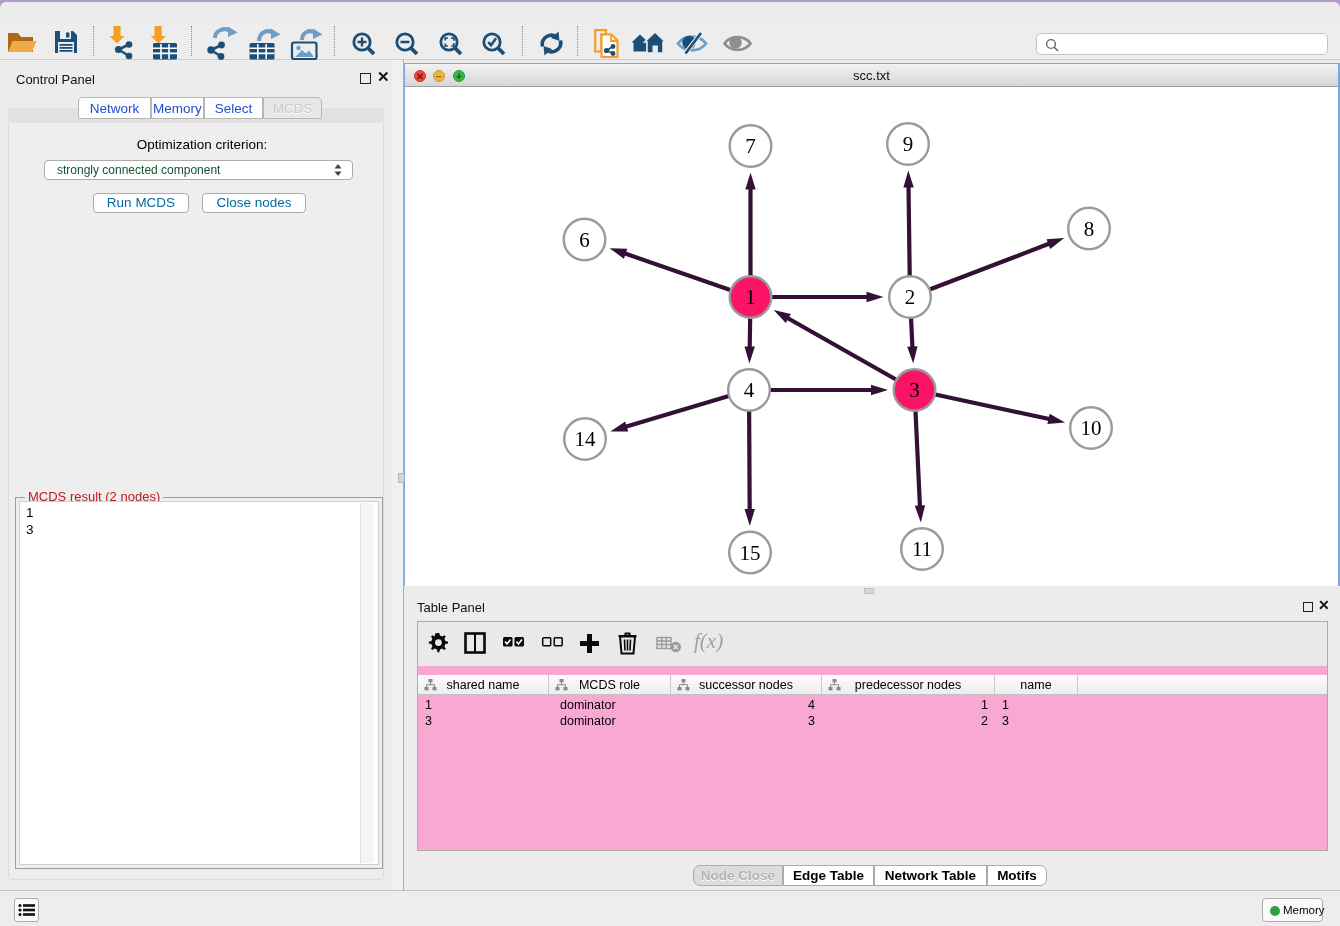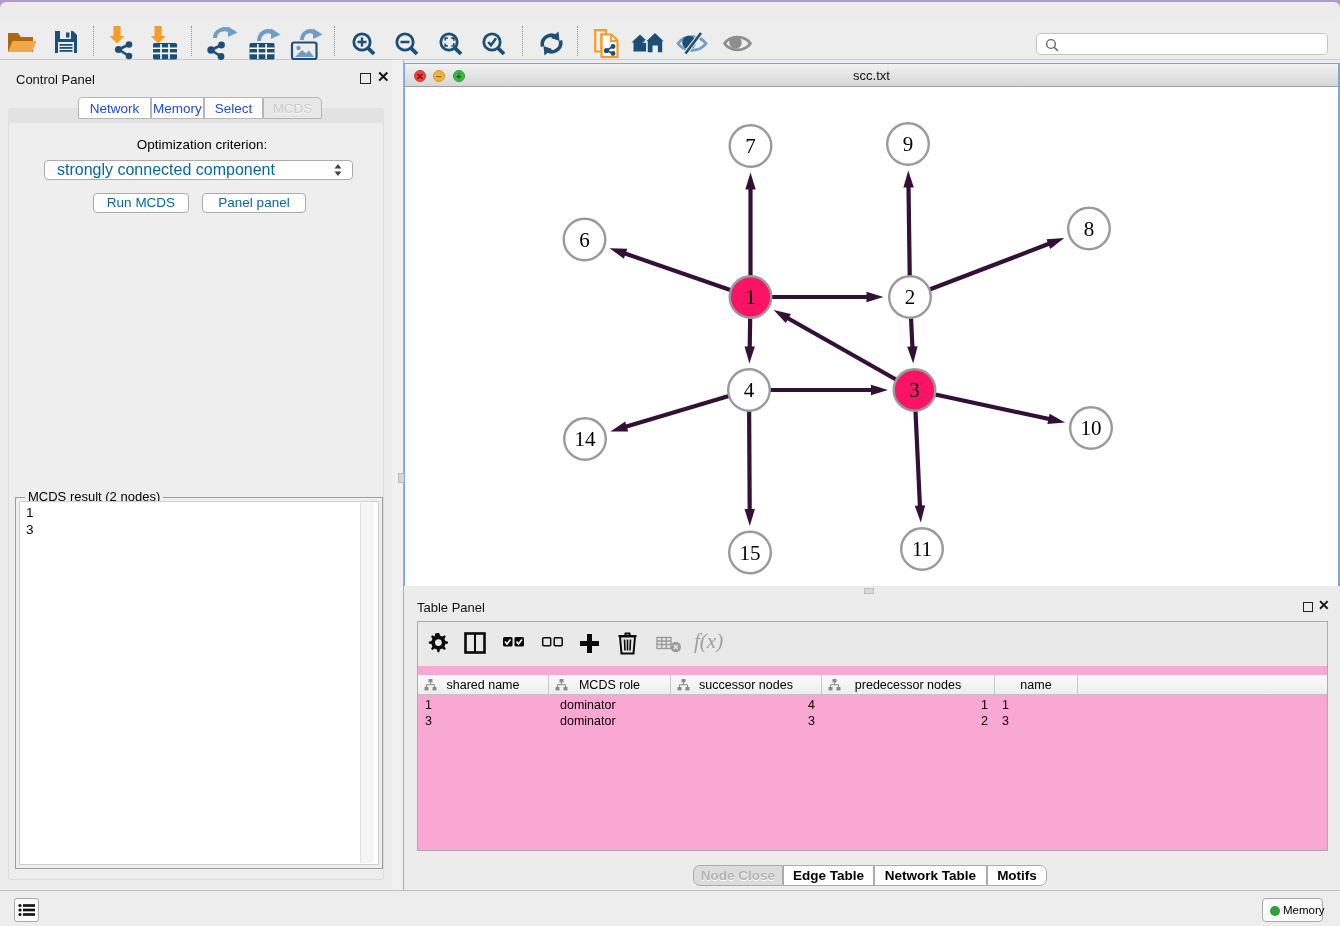--- a/index.html
+++ b/index.html
@@ -11,24 +11,24 @@
 #toolbar{position:absolute;left:0;top:20px;width:100%;height:38px;background:#ededed;border-bottom:1px solid #cccccc;}
 .sep{position:absolute;top:4px;height:30px;width:0;border-left:1px dotted #8f8f8f;}
 .tbi{position:absolute;}
 #searchbox{position:absolute;left:1036px;top:11px;width:292px;height:22px;background:#fff;border:1px solid #c2c2c2;border-radius:5px;}
 #cpanel{position:absolute;left:0;top:58px;width:392px;height:830px;background:#ececec;}
 #cp-title{position:absolute;left:16px;top:12px;font-size:13px;color:#111;}
 .tab{position:absolute;top:37px;height:22px;background:#fff;border:1px solid #b6b6b6;font-size:13.5px;color:#1d4ed8;text-align:center;line-height:21px;z-index:5;}
 #tabc{position:absolute;left:8px;top:48px;width:376px;height:772px;background:#eeeeee;border-radius:4px;box-shadow:0 0 0 1px #dcdcdc inset;}
 #tabc::before{content:"";position:absolute;left:0;top:0;width:100%;height:15px;background:#e2e2e2;border-radius:4px 4px 0 0;}
 #optlabel{position:absolute;left:0;top:77px;width:100%;text-align:center;font-size:13.5px;color:#000;padding-left:12px;}
-#dropdown{position:absolute;left:44px;top:100px;width:309px;height:20px;background:#fff;border:1px solid #ababab;border-radius:4px;font-size:16px;line-height:18px;padding-left:12px;color:#0369a1;}
+#dropdown{position:absolute;left:44px;top:100px;width:309px;height:20px;background:#fff;border:1px solid #ababab;border-radius:4px;font-size:12px;line-height:18px;padding-left:12px;color:#14532d;}
 .btn{position:absolute;top:133px;height:20px;background:#fff;border:1px solid #ababab;border-radius:4px;font-size:13.5px;text-align:center;line-height:18px;color:#0369a1;}
 #mcdsgroup{position:absolute;left:15px;top:437px;width:368px;height:372px;border:1px solid #9d9d9d;}
-#mcdslegend{position:absolute;left:9px;top:-9px;background:#eeeeee;padding:0 3px;font-size:13px;color:#000000;}
+#mcdslegend{position:absolute;left:9px;top:-9px;background:#eeeeee;padding:0 3px;font-size:13px;color:#b91c1c;}
 #mcdstext{position:absolute;left:3px;top:3px;right:3px;bottom:3px;background:#fff;border:1px solid #cfcfcf;font-size:13.5px;line-height:17px;padding:2px 0 0 6px;}
 #mcdsscroll{position:absolute;right:4px;top:1px;bottom:1px;width:14px;background:#f5f5f5;border-left:1px solid #e0e0e0;}
 #vdivider{position:absolute;left:392px;top:58px;width:12px;height:830px;background:#f0f0f0;border-right:1px solid #adadad;}
 #vhandle{position:absolute;left:6px;top:413px;width:7px;height:10px;background:#d6d6d6;border:1px solid #bbb;}
 #netframe{position:absolute;left:404px;top:61px;width:936px;height:529px;border-left:1px solid #7da7d8;border-top:1px solid #7da7d8;border-right:2px solid #7da7d8;}
 #nettitle{position:absolute;left:0;top:0;width:100%;height:23px;background:linear-gradient(#f2f2f2,#d6d6d6);border-bottom:1px solid #9f9f9f;}
 #nettext{position:absolute;top:4px;width:100%;text-align:center;font-size:13px;font-weight:normal;color:#111;}
 .mac{position:absolute;top:6px;width:12px;height:12px;border-radius:50%;font-size:10px;font-weight:bold;text-align:center;line-height:12px;}
 #netcanvas{position:absolute;left:0;top:23px;width:100%;height:505px;background:#fff;}
 #hdivider{position:absolute;left:404px;top:584px;width:936px;height:10px;background:#ececec;}
@@ -177,21 +177,21 @@
     <div class="tab" style="left:78px;width:73px;border-radius:4px 0 0 0;">Network</div>
     <div class="tab" style="left:151px;width:53px;">Memory</div>
     <div class="tab" style="left:204px;width:59px;">Select</div>
     <div class="tab" style="left:263px;width:59px;background:#e7e7e7;color:#c9c9c9;text-shadow:0 1px 0 #fff;border-radius:0 5px 0 0;">MCDS</div>
     <div id="tabc"></div>
     <div id="optlabel">Optimization criterion:</div>
     <div id="dropdown">strongly connected component<svg width="10" height="14" style="position:absolute;right:9px;top:2px;" viewBox="0 0 10 14">
           <path d="M5 1 L8.5 5.5 L1.5 5.5 Z M5 13 L8.5 8.5 L1.5 8.5 Z" fill="#444"></path>
         </svg></div>
     <div class="btn" style="left:93px;width:96px;">Run MCDS</div>
-    <div class="btn" style="left:202px;width:104px;">Panel panel</div>
+    <div class="btn" style="left:202px;width:104px;">Close nodes</div>
     <div id="mcdsgroup">
       <div id="mcdslegend">MCDS result (2 nodes)</div>
       <div id="mcdstext">1<br>3<div id="mcdsscroll"></div></div>
     </div>
   </div>
   <div id="vdivider">
       <div id="vhandle"></div>
     </div>
   <div id="netframe">
     <div id="nettitle">

